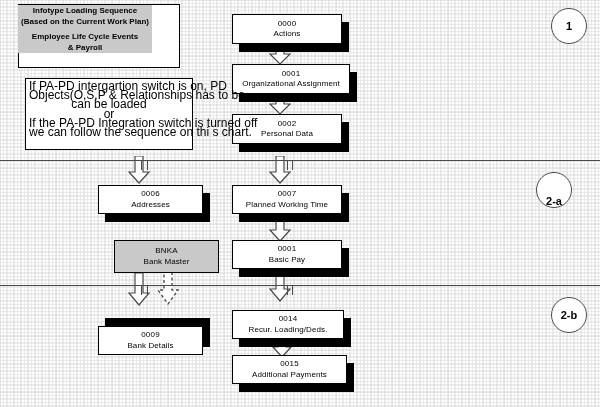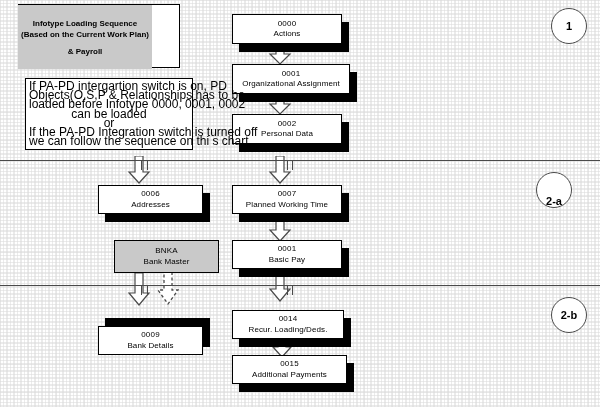--- a/index.html
+++ b/index.html
@@ -85,21 +85,21 @@
     font-size:11px;font-weight:bold;color:#000;
     z-index:6;
   }
 
   
   #titlewrap{
     position:absolute;left:18px;top:4px;width:162px;height:64px;
     background:#fff;border:1px solid #000;box-sizing:border-box;z-index:6;
   }
   #titlebox{
-    position:absolute;left:18px;top:5px;width:134px;height:64px;
+    position:absolute;left:18px;top:5px;width:134px;height:48px;
     background:#c9c9c9;
     display:flex;flex-direction:column;align-items:center;justify-content:center;
     font-size:8px;font-weight:bold;line-height:11px;text-align:center;color:#000;
     z-index:7;box-sizing:border-box;
   }
   #titlebox .sp{height:6px;}
 
   
   #note{
     position:absolute;left:25px;top:78px;width:168px;height:72px;
@@ -128,27 +128,27 @@
   <div class="lane" style="left:141px;top:285px;height:10px;"></div>
   <div class="lane" style="left:147px;top:285px;height:10px;"></div>
   <div class="lane" style="left:287px;top:285px;height:10px;"></div>
   <div class="lane" style="left:292px;top:285px;height:10px;"></div>
 
   <div id="titlewrap"></div>
   <div id="titlebox">
     <span>Infotype Loading Sequence</span>
     <span>(Based on the Current Work Plan)</span>
     <span class="sp"></span>
+    <span>Employee Life Cycle Events</span>
     <span>&amp; Payroll</span>
   </div>
 
   <div id="note">
     <div>If PA-PD intergartion switch is on, PD</div>
     <div>Objects(O,S,P  &amp; Relationships has to be</div>
-    <div>loaded before Infotype 0000, 0001, 0002</div>
     <div>can be loaded</div>
     <div>or</div>
     <div>If the PA-PD Integration switch is turned off</div>
     <div>we can follow the sequence on thi s chart.</div>
   </div>
 
   <div class="circle" style="left:551px;top:8px;">
     <span>1</span>
   </div>
   <div class="circle" style="left:536px;top:172px;align-items:flex-end;">

